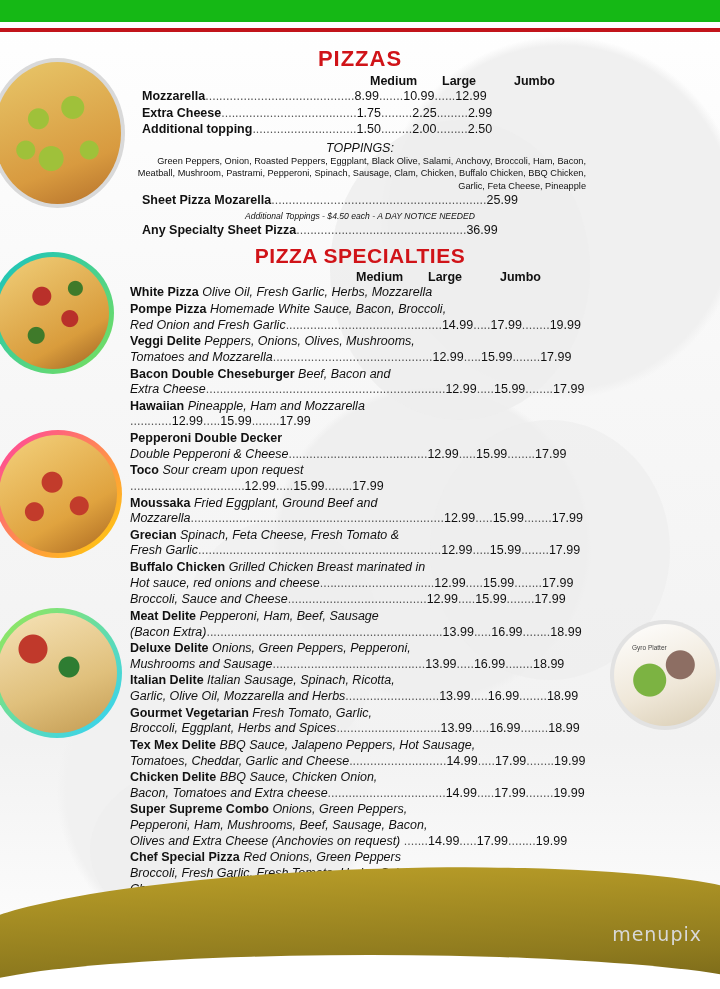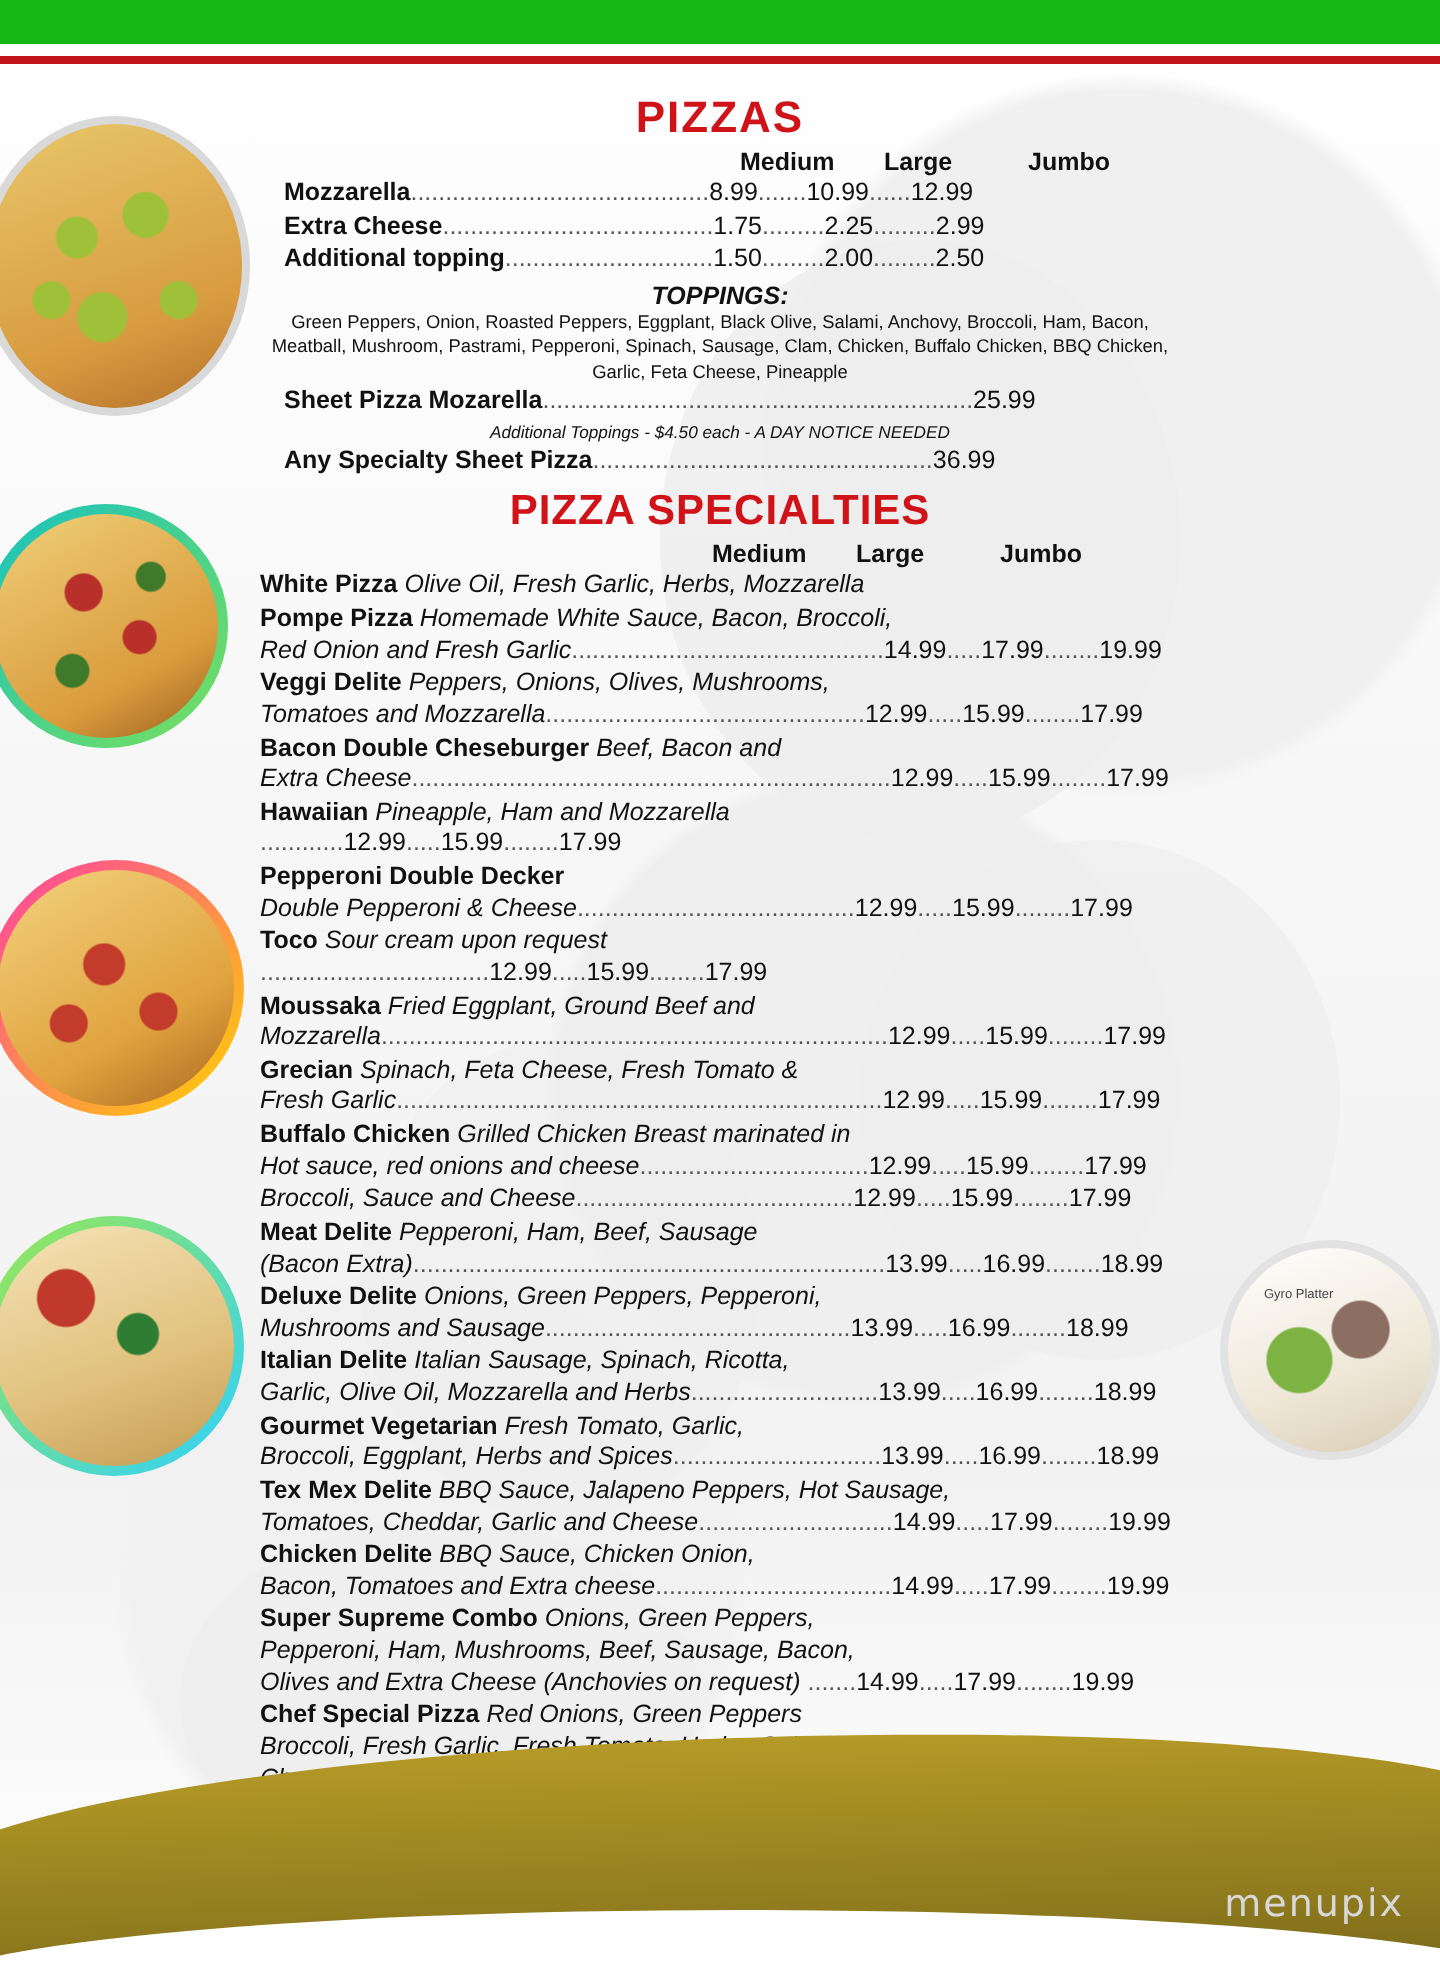--- a/index.html
+++ b/index.html
@@ -29,21 +29,21 @@
     position:absolute;left:-40px;bottom:-30px;width:820px;height:150px;
     background:linear-gradient(180deg,#b59a27 0%,#8e7a1e 60%,#6f5f16 100%);
     border-radius:60% 60% 0 0 / 70px 70px 0 0;
     transform:rotate(-2deg);
   }
   .bottom-white{
     position:absolute;left:-40px;bottom:-46px;width:820px;height:80px;background:#ffffff;
     border-radius:50% 50% 0 0 / 40px 40px 0 0;
   }
   .watermark{
-    position:absolute;right:18px;bottom:26px;color:#d8d8d8;font-size:19px;letter-spacing:1px;
+    position:absolute;right:18px;bottom:44px;color:#d8d8d8;font-size:19px;letter-spacing:1px;
     font-family:"DejaVu Sans", sans-serif;
   }
 
   
   .photo{position:absolute;border-radius:50%;overflow:hidden;}
   .ring{position:absolute;border-radius:50%;}
 
   .content{position:absolute;left:130px;top:40px;width:460px;}
 
   .sec-title{
@@ -56,22 +56,22 @@
 
   .sizehdr{display:flex;justify-content:flex-end;gap:0;font-size:12.5px;color:#111;font-weight:bold;}
   .sizehdr span{width:72px;text-align:left;}
 
   .row{font-size:12.5px;color:#111;line-height:1.25;margin:1px 0;}
   .row .nm{font-weight:bold;}
   .row .de{font-style:italic;}
   .dots{color:#555;}
   .pr{font-weight:normal;}
 
-  .toppings-h{text-align:center;font-style:italic;font-size:12.5px;color:#111;margin-top:3px;font-weight:bold;}
-  .toppings{font-size:9.2px;text-align:center;color:#111;line-height:1.35;padding:0 4px;}
+  .toppings-h{text-align:center;font-style:italic;font-size:12.5px;color:#111;margin-top:3px;}
+  .toppings{font-size:9.2px;text-align:right;color:#111;line-height:1.35;padding:0 4px;}
   .note{text-align:center;font-size:8.6px;font-style:italic;color:#111;margin:2px 0;}
   .calz-line{font-size:9.6px;text-align:center;color:#111;line-height:1.45;}
   .ind{padding-left:12px;}
 </style>
 </head>
 <body>
 
 <div class="page">
 
   <div class="damask" style="left:330px;top:120px;width:260px;height:300px;"></div>

